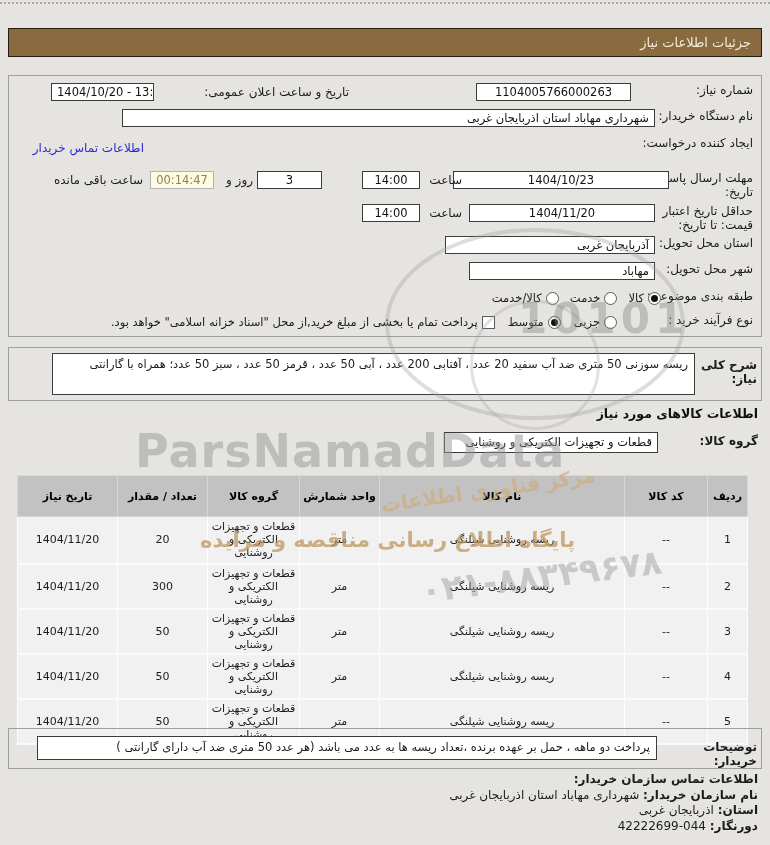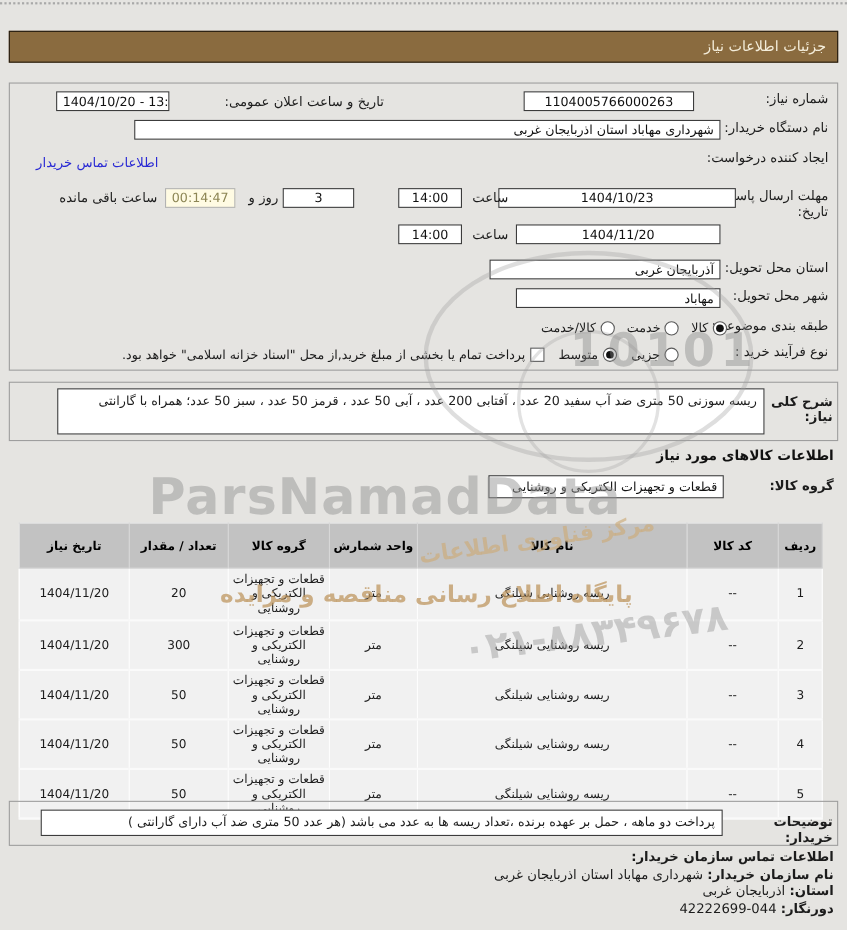--- a/index.html
+++ b/index.html
@@ -127,20 +127,21 @@
     <span class="field center" style="right:88px; width:216px;">1404/10/23</span>
     <span class="ftext" style="right:295px;">ساعت</span>
     <span class="field center" style="right:337px; width:58px;">14:00</span>
     <span class="field center" style="right:435px; width:65px;">3</span>
     <span class="ftext" style="right:504px;">روز و</span>
     <span class="field countdown" style="right:543px; width:64px;">00:14:47</span>
     <span class="ftext" style="right:614px;">ساعت باقی مانده</span>
   </div>
 
   <div class="row" style="top:128px">
+    <span class="lbl">حداقل تاریخ اعتبار قیمت: تا تاریخ:</span>
     <span class="field center" style="right:102px; width:186px;">1404/11/20</span>
     <span class="ftext" style="right:295px;">ساعت</span>
     <span class="field center" style="right:337px; width:58px;">14:00</span>
   </div>
 
   <div class="row" style="top:160px">
     <span class="lbl">استان محل تحویل:</span>
     <span class="field rightal" style="right:102px; width:210px;">آذربایجان غربی</span>
   </div>
 

